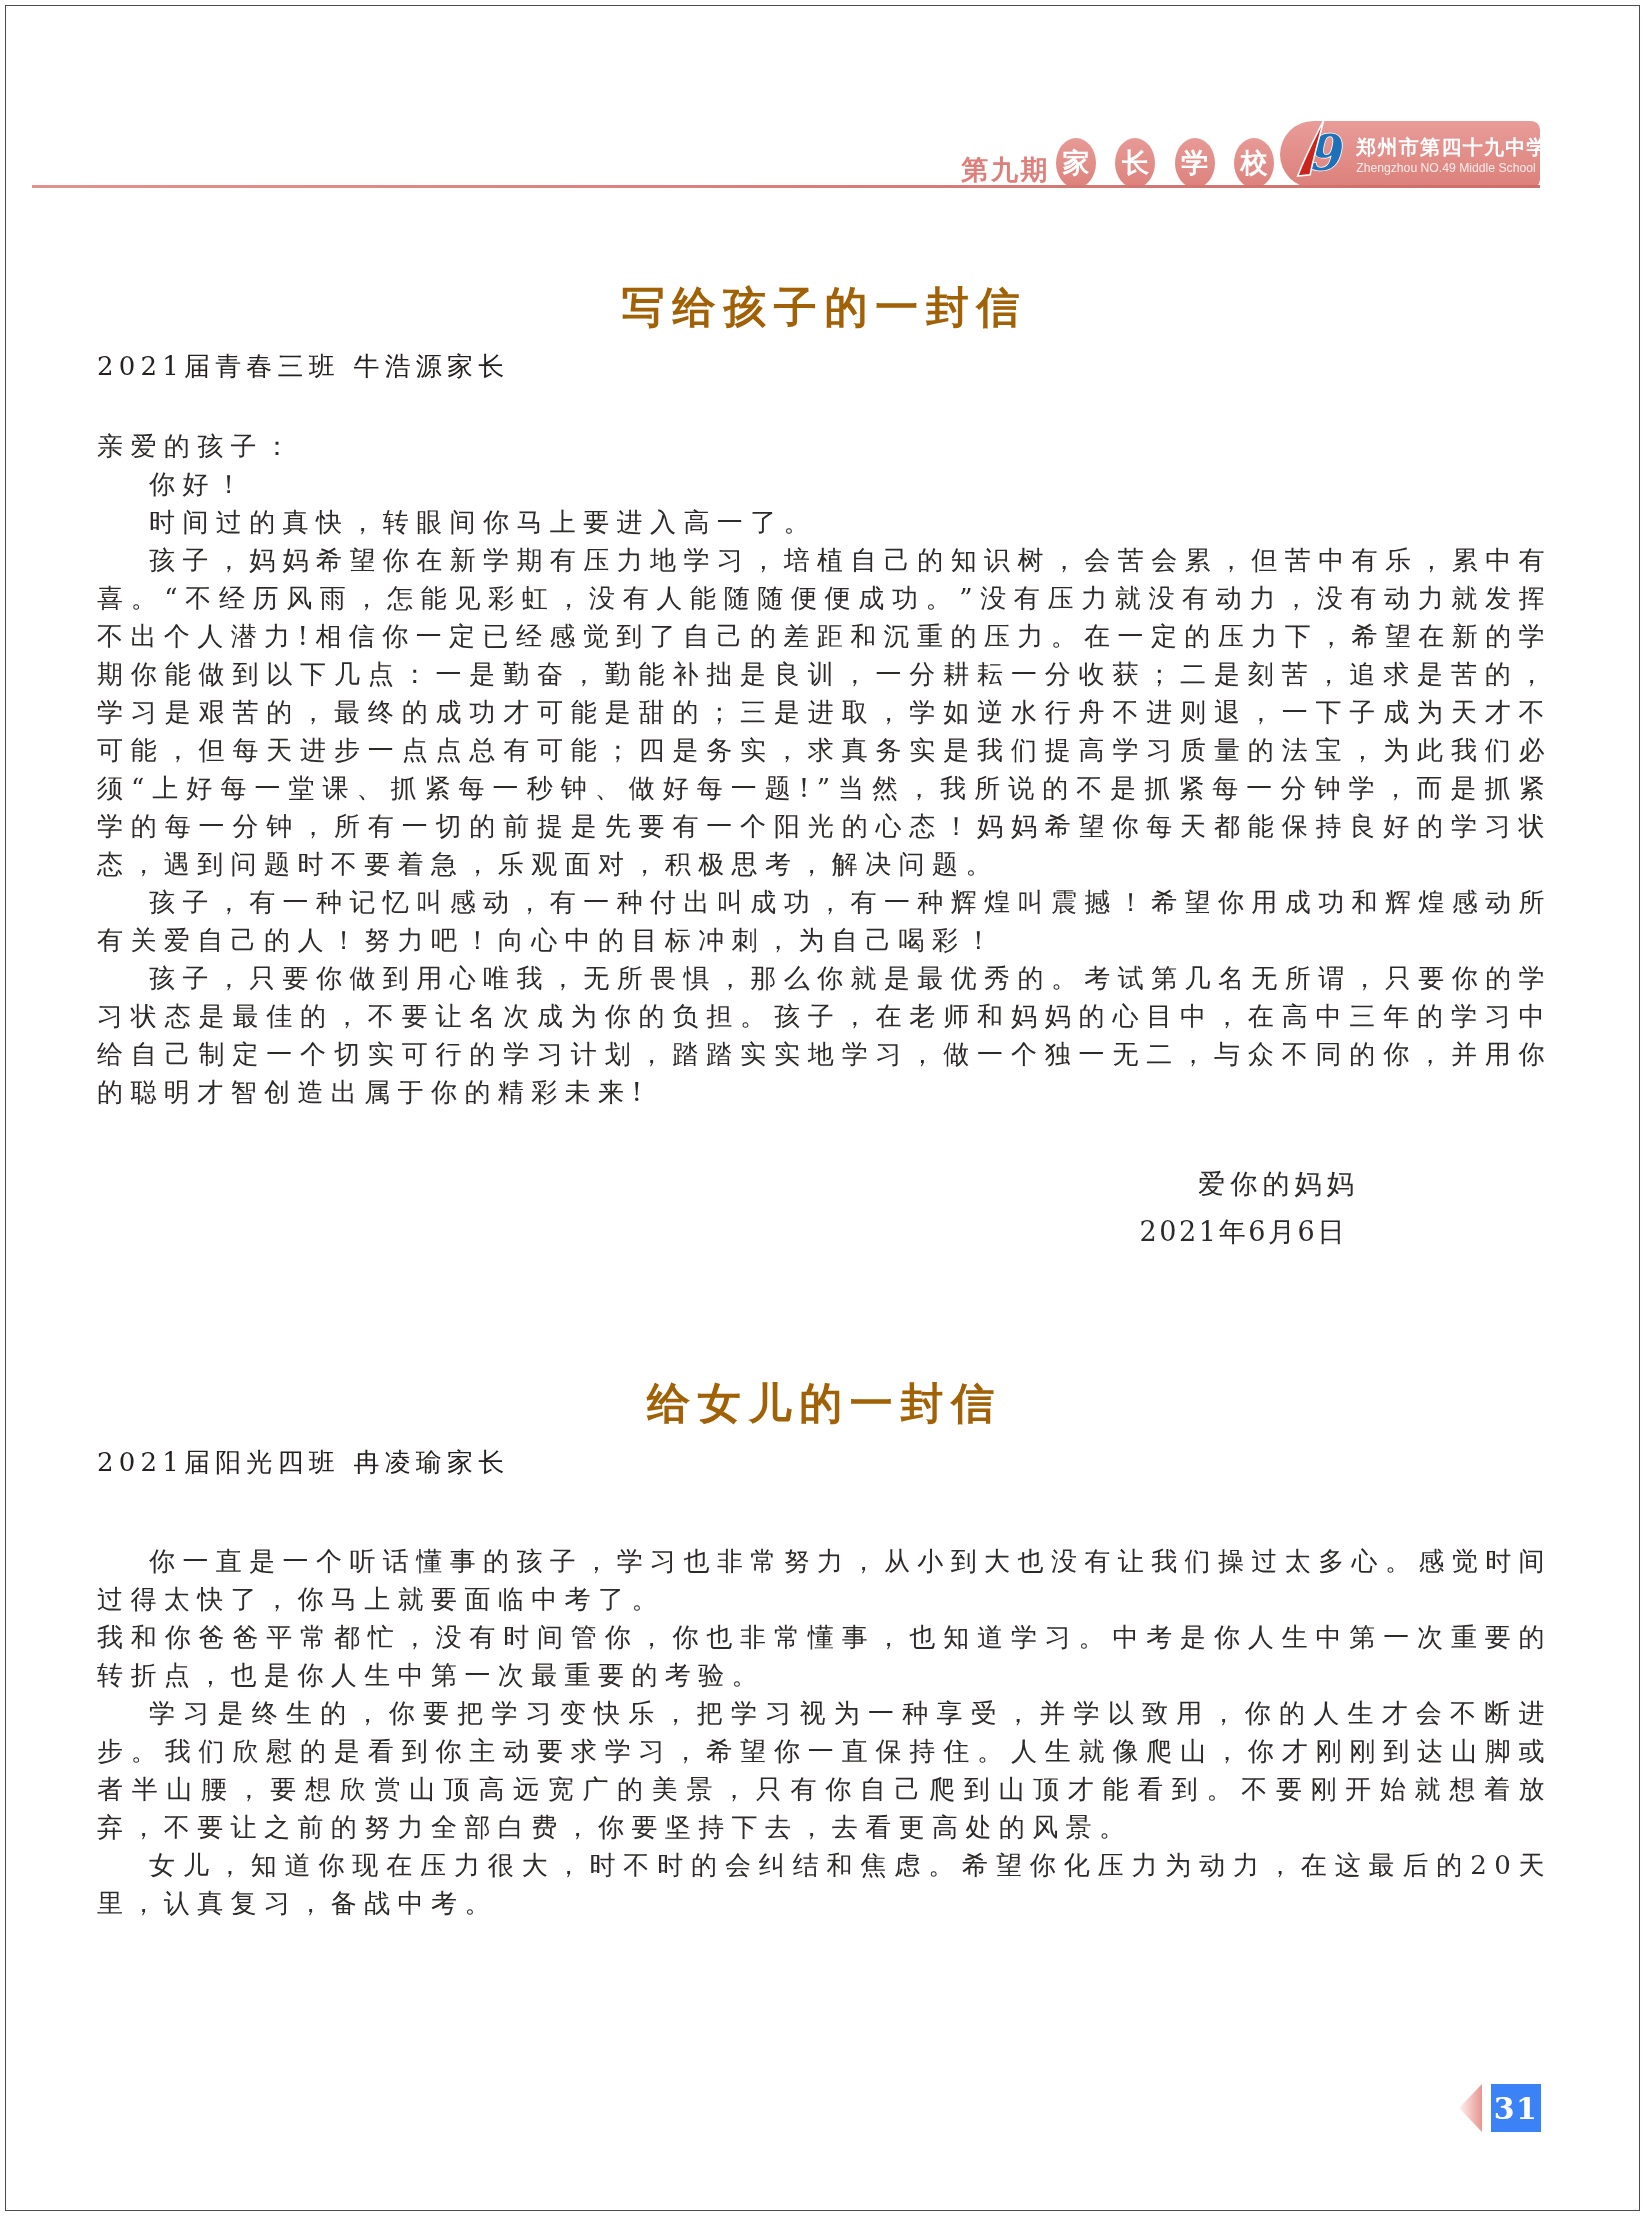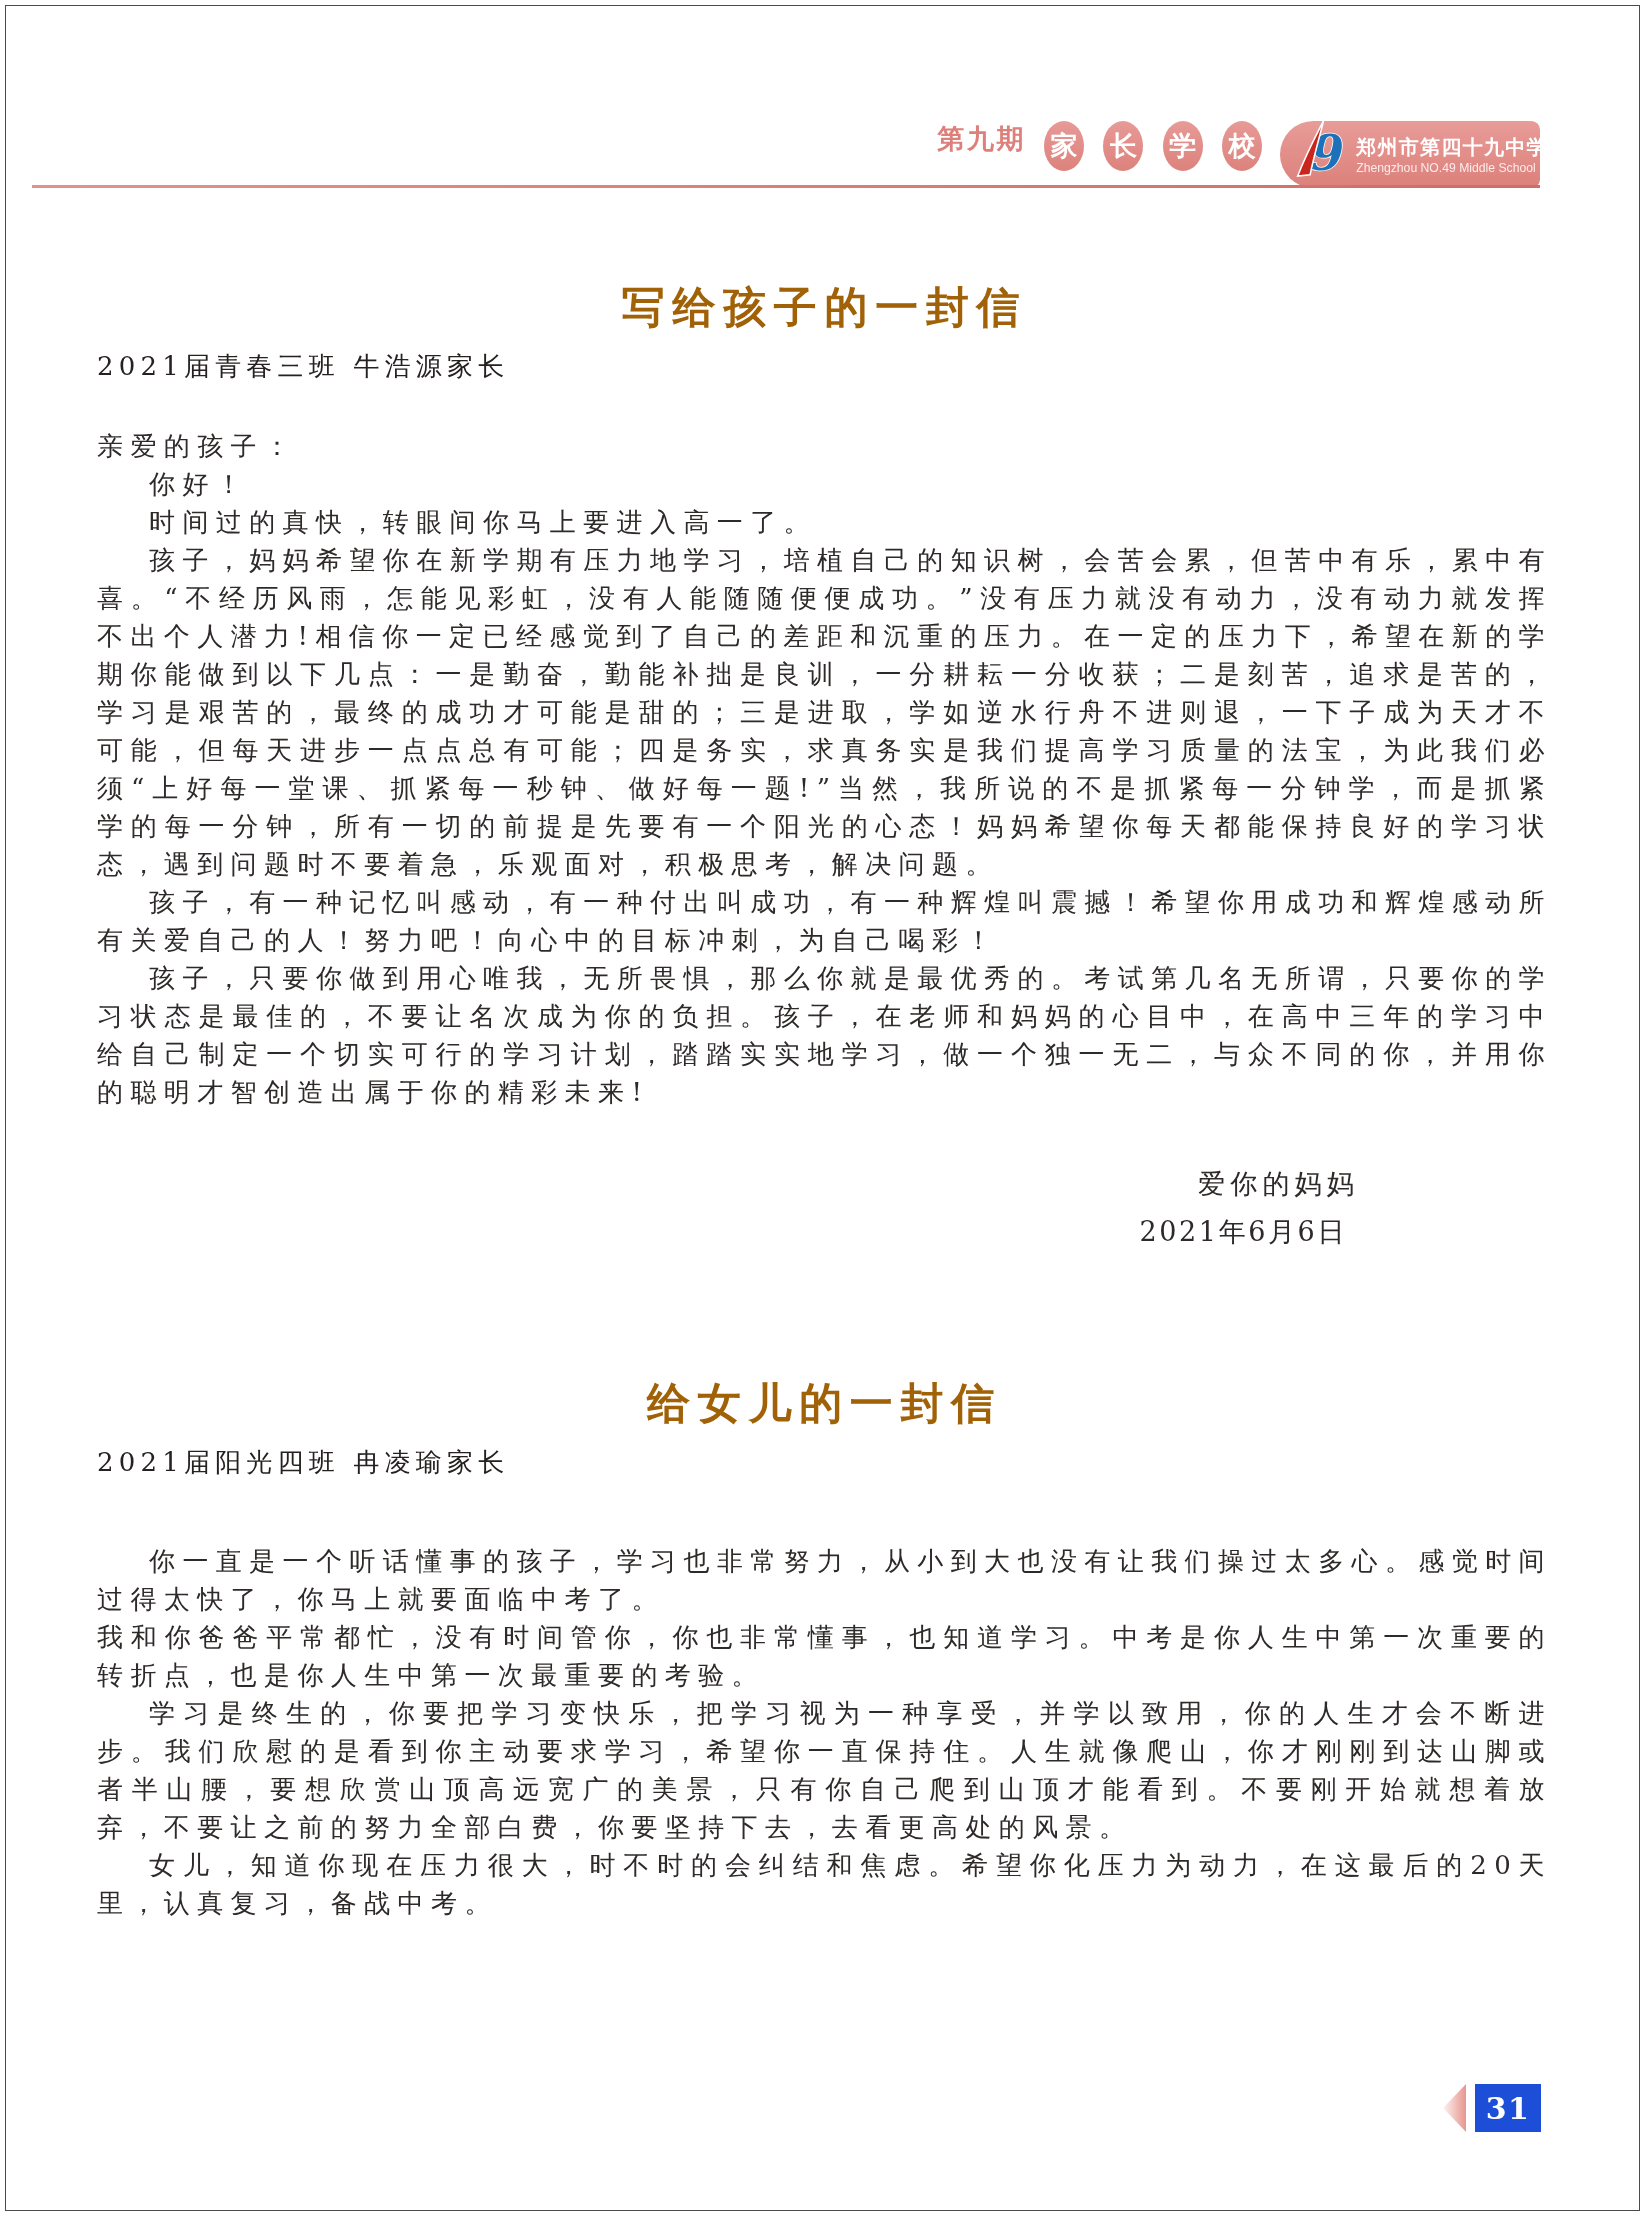--- a/index.html
+++ b/index.html
@@ -12,21 +12,21 @@
     overflow:hidden;
   }
   .frame{
     position:absolute;inset:5.2px;
     border:1.3px solid #4e4a49;
     pointer-events:none;
   }
   
   .masthead{
     position:absolute;top:121px;right:105px;height:67px;
-    display:flex;align-items:flex-start;gap:18px;
+    display:flex;align-items:flex-end;gap:6px;
   }
   .issue{
     font-size:27px;font-weight:bold;color:#dd7f7a;
     letter-spacing:2.6px;white-space:nowrap;
   }
   .badges{display:flex;gap:19.3px;align-items:center;}
   .badge{
     width:40px;height:50px;border-radius:50%;
     background:linear-gradient(180deg,#e79a96,#dd827d);
     color:#ffffff;font-size:27px;font-weight:bold;
@@ -87,21 +87,21 @@
   .pagenum{
     position:absolute;right:104px;bottom:84px;
     display:flex;align-items:stretch;gap:9px;height:48px;
   }
   .tri{
     width:23px;height:48px;
     background:linear-gradient(to left,#e8958f,#fdf3f2);
     clip-path:polygon(100% 0, 0 50%, 100% 100%);
   }
   .num{
-    width:66px;height:48px;background:#1d4ed8;
+    width:50px;height:48px;background:#3b82f6;
     color:#ffffff;font-size:30px;font-weight:bold;
     display:flex;align-items:center;justify-content:center;
     font-family:"DejaVu Serif", serif;letter-spacing:1.3px;
   }
 </style>
 </head>
 <body>
 
 <div class="page">
   <div class="frame"></div>

